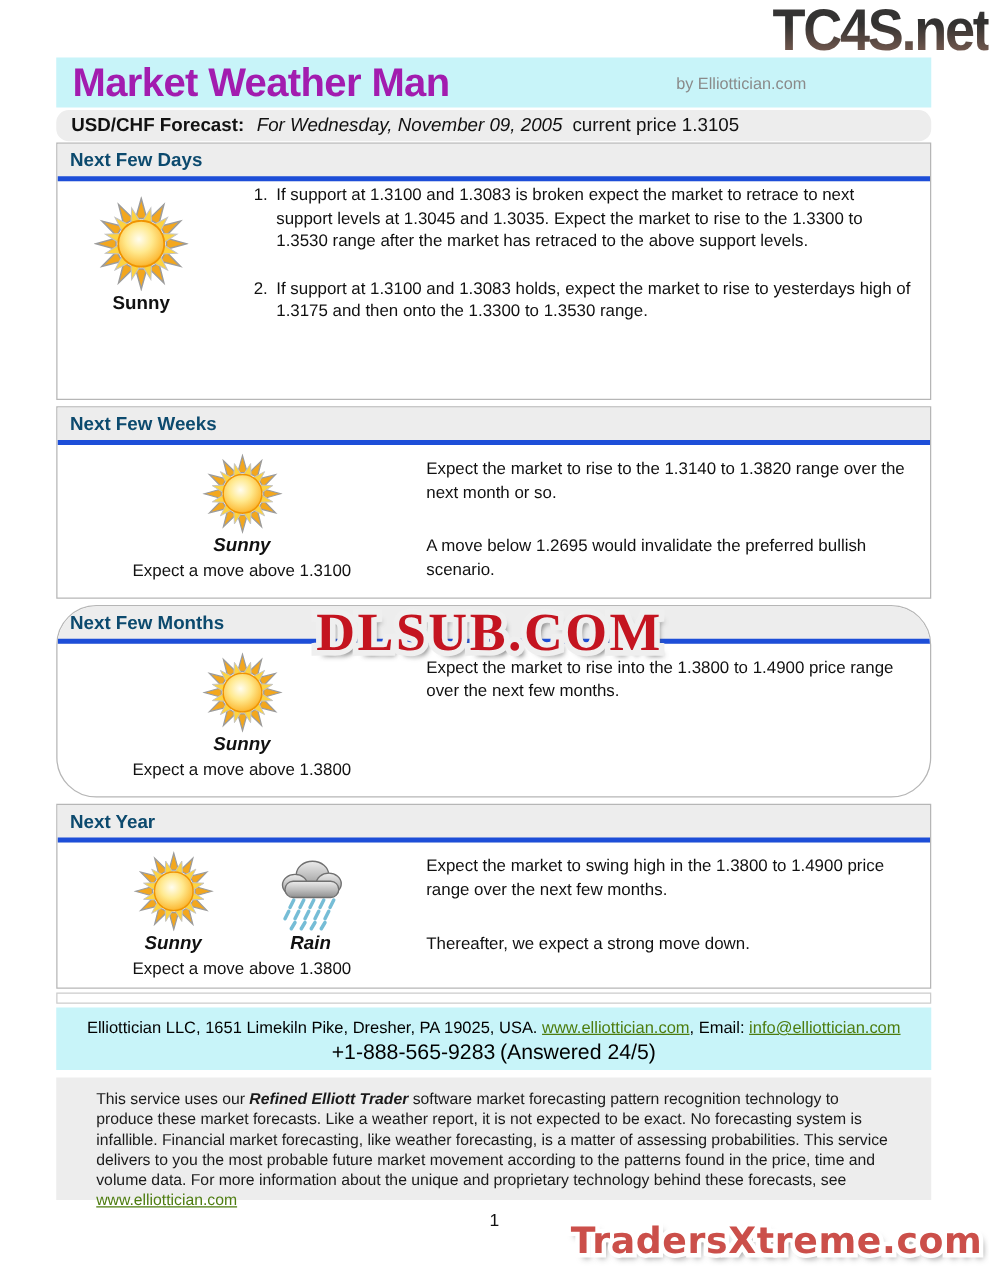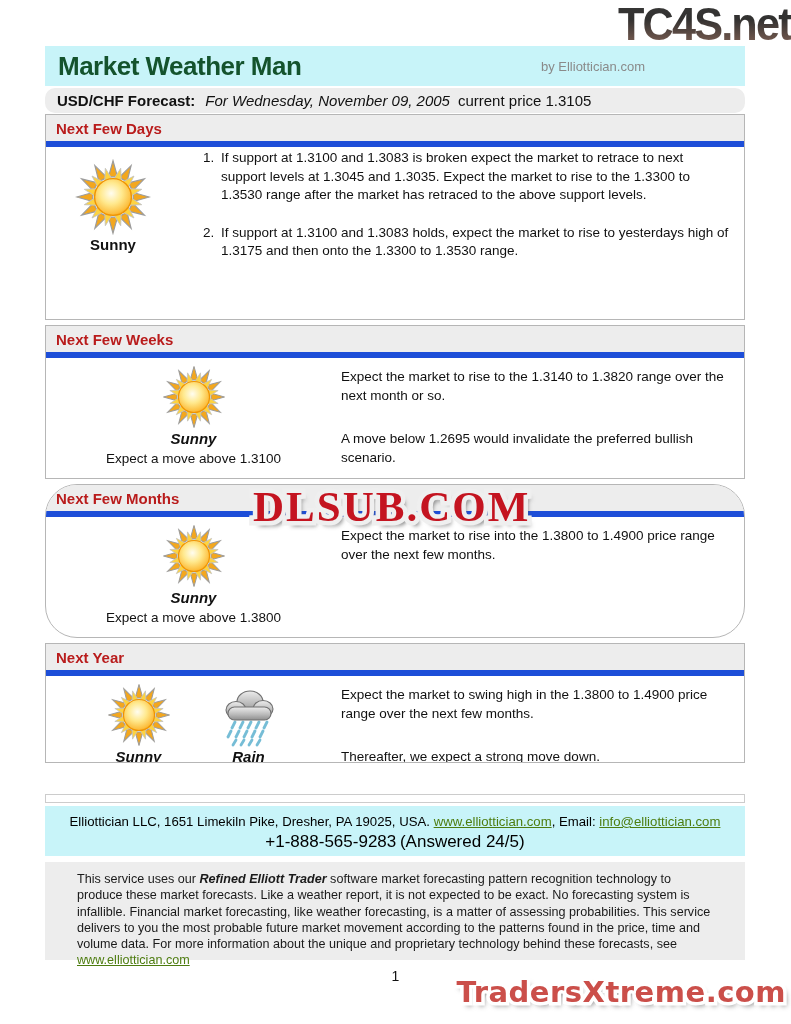--- a/index.html
+++ b/index.html
@@ -36,42 +36,42 @@
   }
   .traders .back { -webkit-text-stroke:7px #ffffff; color:#fff;
     text-shadow:3px 4px 5px rgba(120,120,120,.9); }
   .traders .front { color:#cb4f4a; }
 
   
   .title-bar {
     position:absolute; left:45px; top:46px; width:700px; height:40px;
     background:#c8f4f9; display:flex; align-items:center;
   }
-  .title-bar h1 { font-size:26px; margin:0 0 0 13px; letter-spacing:-.5px; color:#14532d; }
+  .title-bar h1 { font-size:32px; margin:0 0 0 13px; letter-spacing:-.5px; color:#a21caf; }
   .byline { margin-left:auto; margin-right:100px; font-size:13px; color:#8a8a8a; }
   .usd-bar {
     position:absolute; left:45px; top:88px; width:700px; height:25px;
     background:#ededed; display:flex; align-items:center; font-size:15px;border-radius:10px;
   }
   .usd-label { font-weight:bold; margin-left:12px; }
   .usd-date  { font-style:italic; margin-left:10px; }
   .usd-price { margin-left:8px; }
 
   
   .section {
     position:absolute; left:45px; width:700px; background:#fff;
     border:1px solid #b6b6b6; overflow:hidden;
   }
   .s1 { top:114px; height:206px; }
   .s2 { top:325px; height:154px; }
   .s3 { top:484px; height:154px;border-radius:32px; }
-  .s4 { top:643px; height:120px; }
+  .s4 { top:643px; height:148px; }
   .sec-head {
-    background:#ededed; border-bottom:6px solid #1d4ed8;
-    font-weight:bold; font-size:15px; padding:5px 0 4px 10px; color:#b91c1c;
+    background:#ededed; border-bottom:4px solid #1d4ed8;
+    font-weight:bold; font-size:15px; padding:5px 0 4px 10px; color:#0c4a6e;
   }
   .sec-body { display:flex; }
   .col-icon { flex:0 0 auto; text-align:center; }
   .s1 .col-icon { width:134px; padding-top:12px; }
   .wide .col-icon { width:295px; padding-top:7px; }
   .caption { font-weight:bold; font-size:15px; margin-top:1px; }
   .cap-italic { font-style:italic; }
   .note { font-size:13.5px; margin-top:3px; line-height:17px; }
   .s1 .note { width:112px; margin-left:auto; margin-right:auto; }
   .col-text { flex:1 1 auto; font-size:13.5px; line-height:18.5px; }

